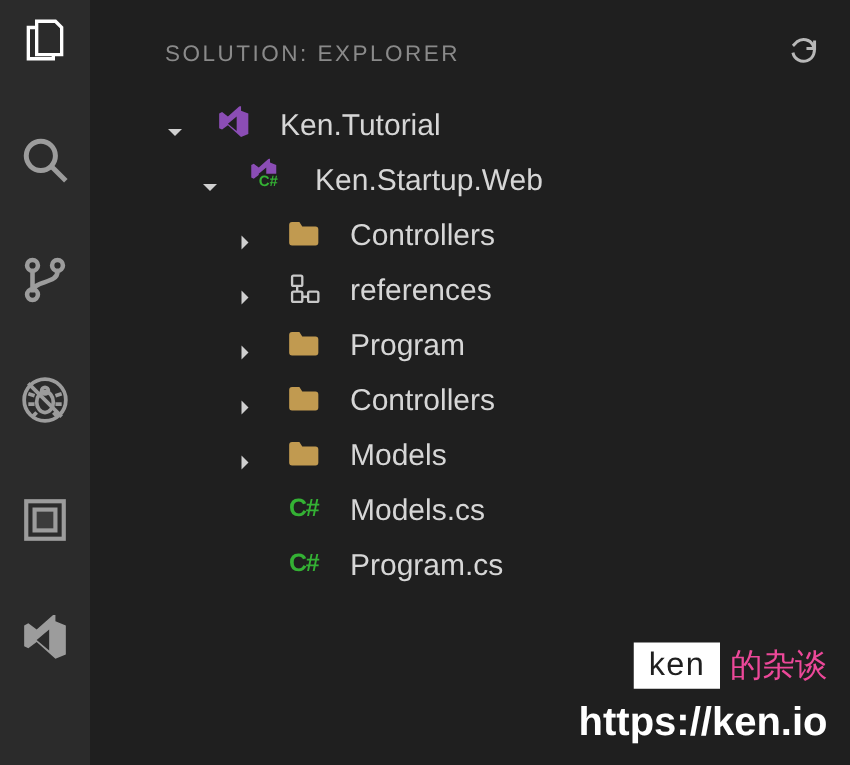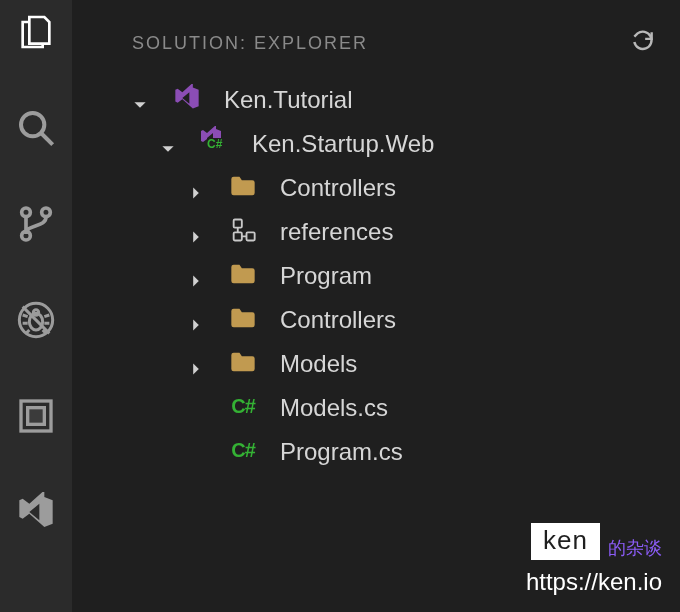--- a/index.html
+++ b/index.html
@@ -106,41 +106,42 @@
 
   
   .watermark {
     position: absolute;
     right: 18px;
     bottom: 16px;
     text-align: right;
   }
   .watermark-top {
     display: flex;
-    align-items: flex-end;
+    align-items: center;
     justify-content: flex-end;
     gap: 8px;
     margin-bottom: 8px;
     margin-top: 12px;
   }
   .badge {
     background: #ffffff;
     color: #1f1f1f;
     font-size: 26px;
     font-weight: 500;
     padding: 2px 12px 4px;
     letter-spacing: 1px;
   }
   .suffix {
-    color: #8b5cf6;
-    font-size: 18px;
+    color: #ec4899;
+    font-size: 26px;
   }
   .url {
     color: #ffffff;
-    font-size: 24px;
+    font-size: 32px;
+    font-weight: bold;
   }
 </style>
 </head>
 <body>
 
 <div class="activity-bar">
   <div class="activity-item active">
     <span class="icon">
       <svg viewBox="0 0 24 24">
           <path fill="none" stroke="currentColor" stroke-width="1.6" d="M8 3h9l3 3v13H8z M8 6H4v15h12v-2"></path>

